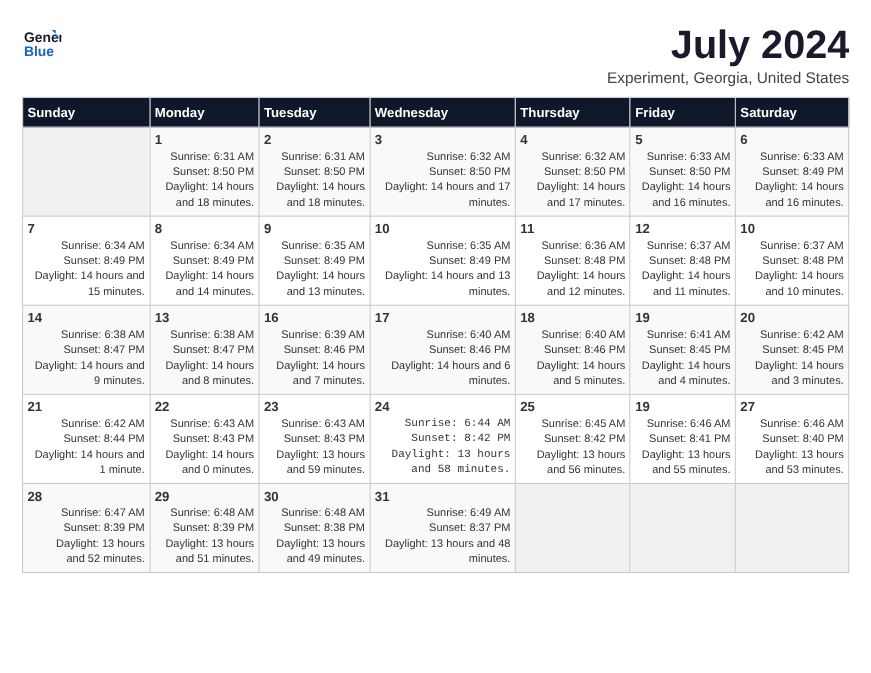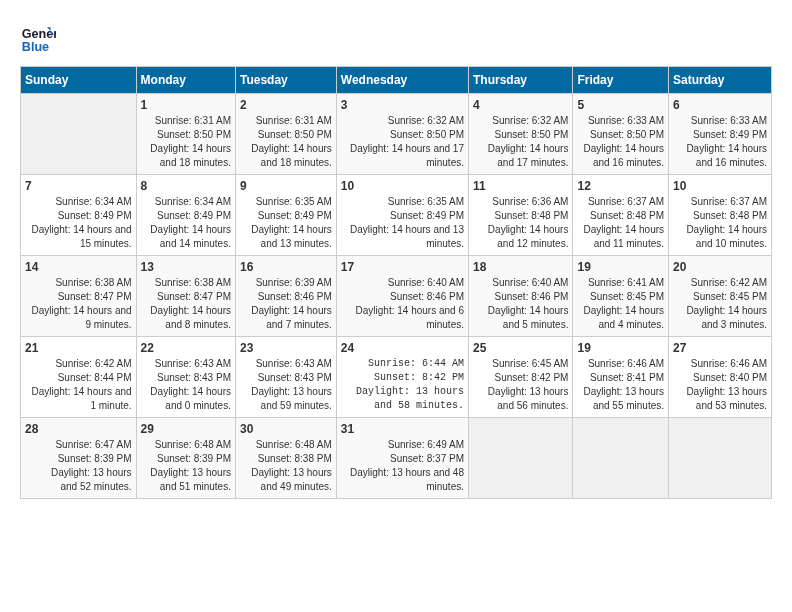--- a/index.html
+++ b/index.html
@@ -36,21 +36,21 @@
     .location-title {
       font-size: 14px;
       color: #444;
     }
     table {
       width: 100%;
       border-collapse: collapse;
       font-size: 11px;
     }
     thead tr th {
-      background-color: #0369a1;
+      background-color: #0f172a;
       color: #fff;
       padding: 6px 4px;
       text-align: left;
       font-size: 12px;
       font-weight: bold;
       border: 1px solid #ccc;
       margin-top: 44px;
     }
     tbody tr td {
       border: 1px solid #ccc;
@@ -84,20 +84,24 @@
 </head>
 <body>
 
 <div class="header-area">
   <div class="logo">
     <svg class="logo-icon" viewBox="0 0 40 40">
       <text x="2" y="20" font-size="14" font-weight="bold" fill="#1a1a2e">General</text>
       <text x="2" y="34" font-size="14" font-weight="bold" fill="#1565c0">Blue</text>
       <path d="M30 8 L38 16 L34 16 L34 8 Z" fill="#1565c0"></path>
     </svg>
+  </div>
+  <div class="title-area">
+    <div class="month-title">July 2024</div>
+    <div class="location-title">Experiment, Georgia, United States</div>
   </div>
 </div>
 
 <table>
   <thead>
     <tr id="header-row">
         <th>Sunday</th>
         <th>Monday</th>
         <th>Tuesday</th>
         <th>Wednesday</th>

